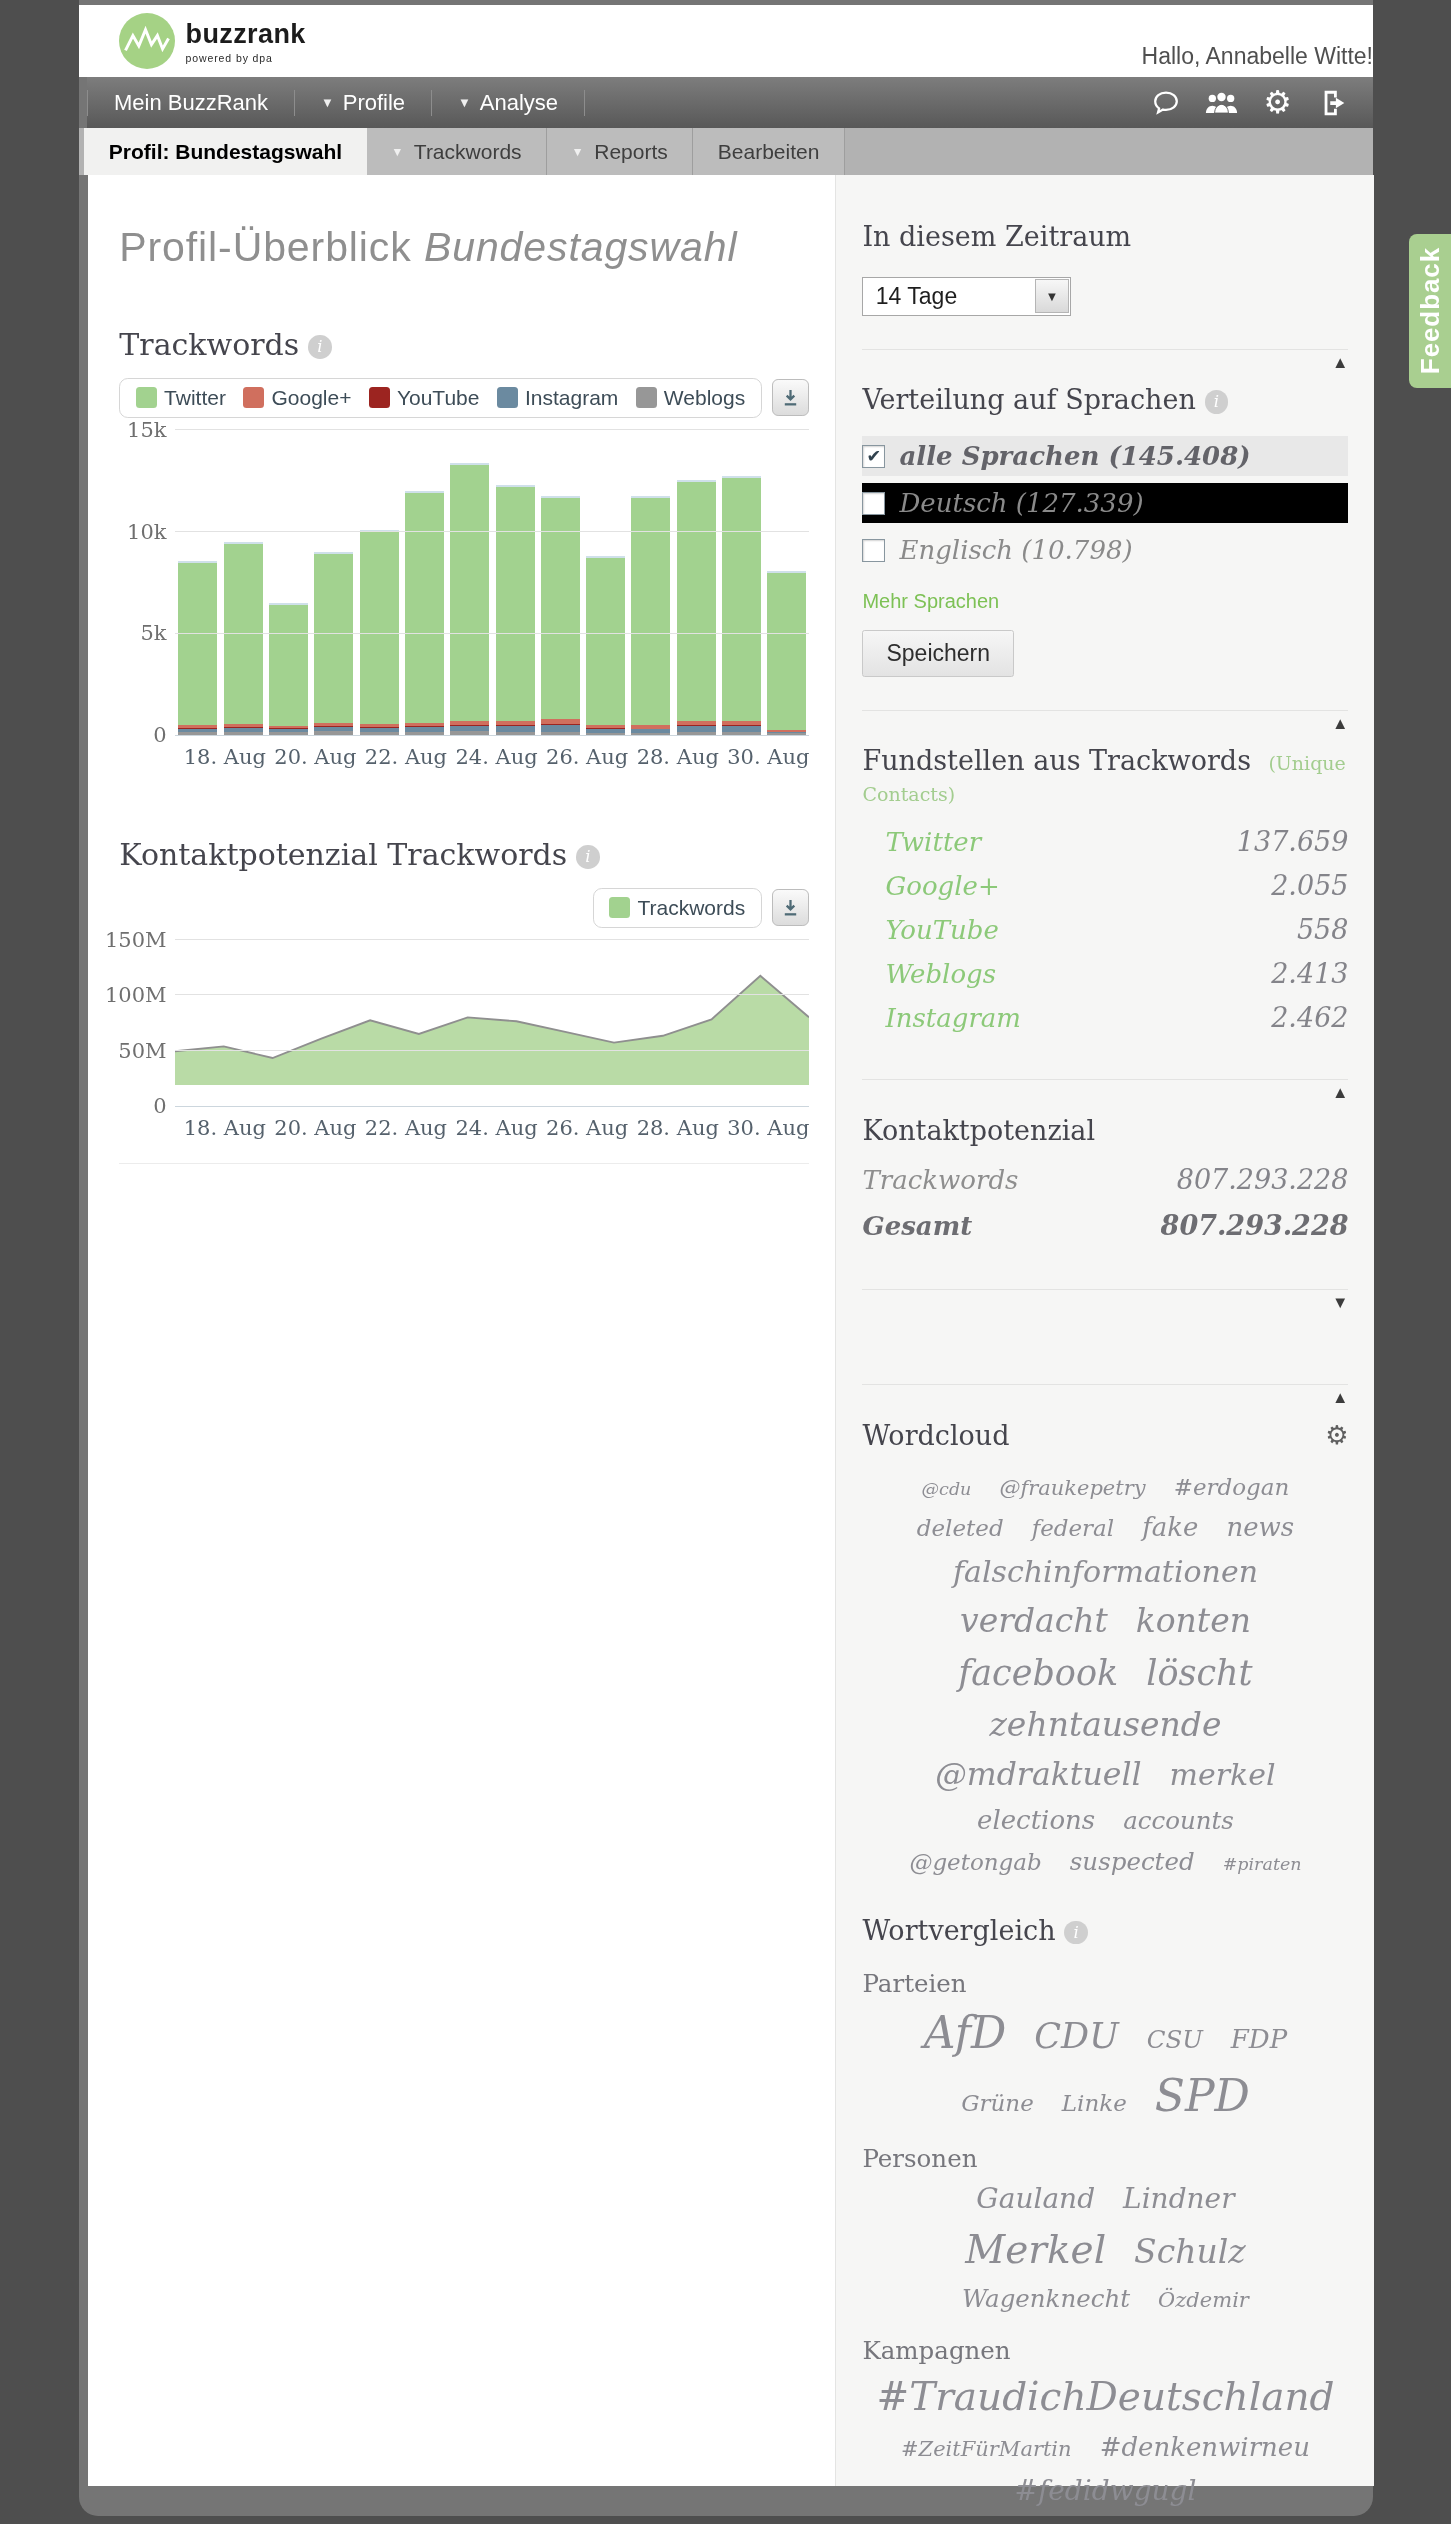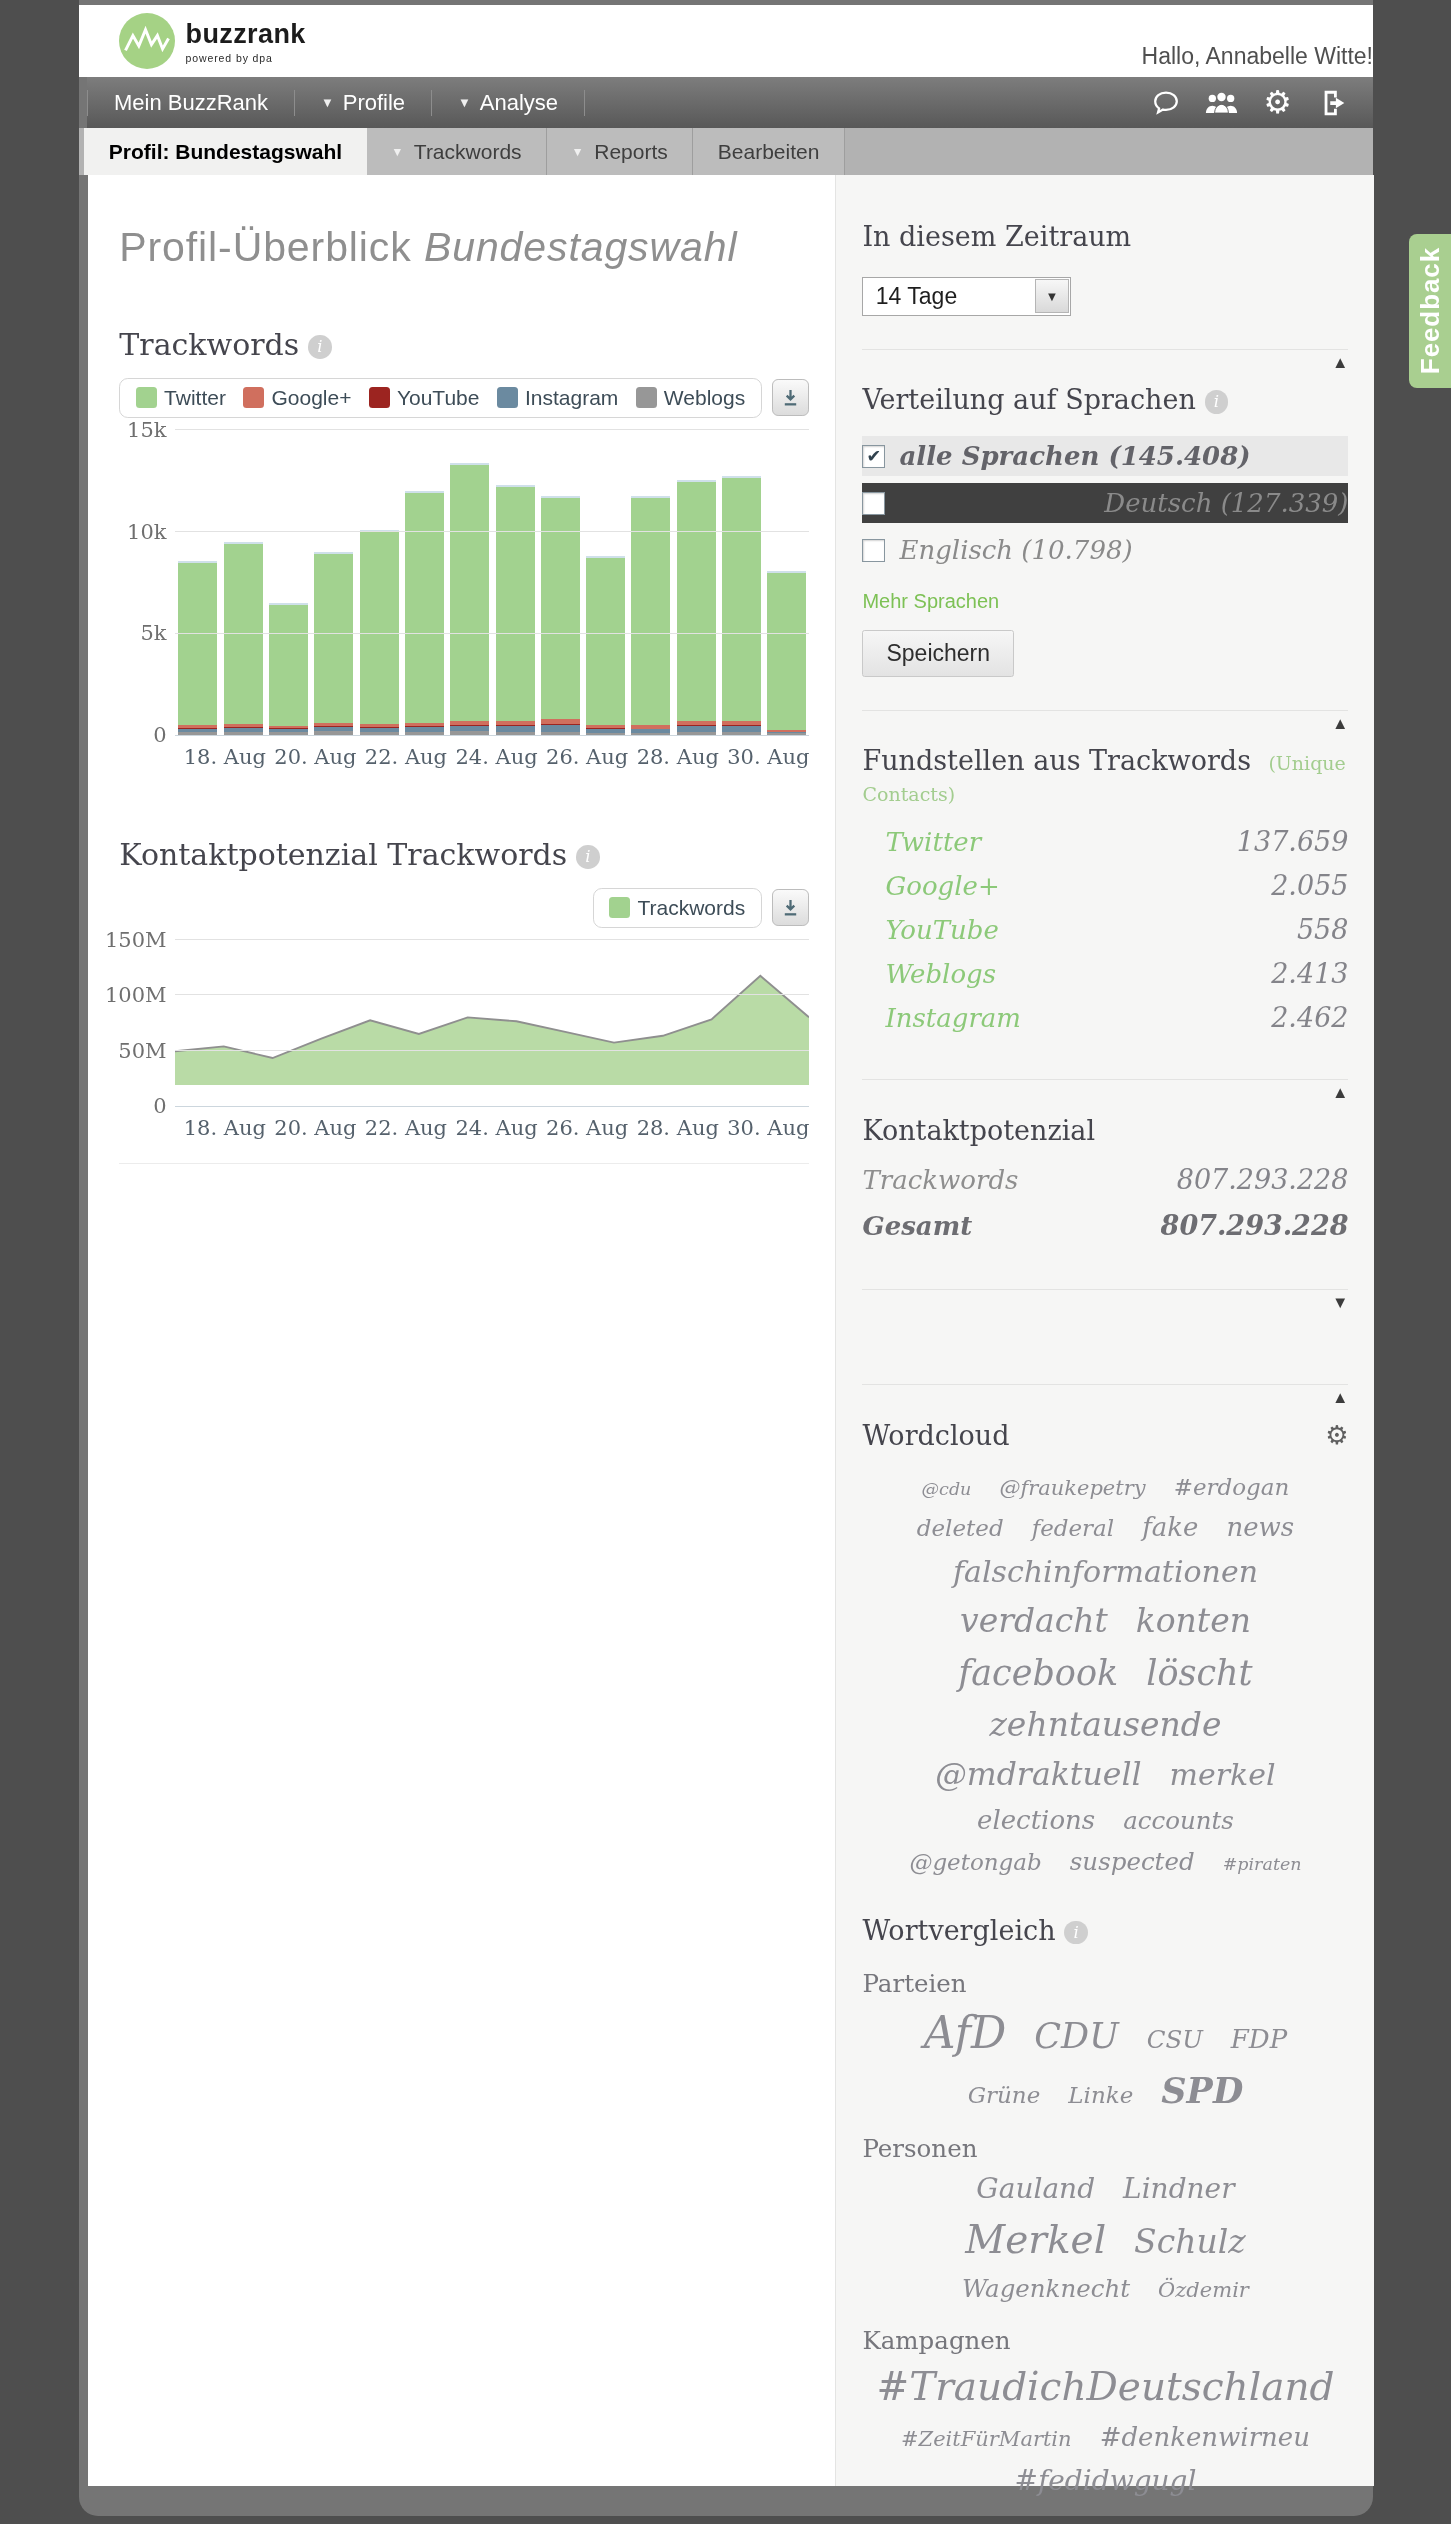--- a/index.html
+++ b/index.html
@@ -415,21 +415,21 @@
       <div class="divrow"><span class="collapse-arrow">▲</span></div>
       <div>
         <div class="serifh sb-sec-h">
           <span>Verteilung auf Sprachen</span><span class="info-icon">i</span>
         </div>
         <div class="lang-rows" id="langRows">
             <div class="lang-row checked" style="background: rgb(232, 232, 232);">
               <span class="cb">✔</span>
               <span class="lang-lbl">alle Sprachen (145.408)</span>
             </div>
-            <div class="lang-row" style="background: #404040; justify-content: space-between;">
+            <div class="lang-row" style="background: #000000;">
               <span class="cb"></span>
               <span class="lang-lbl">Deutsch (127.339)</span>
             </div>
             <div class="lang-row" style="background: transparent;">
               <span class="cb"></span>
               <span class="lang-lbl">Englisch (10.798)</span>
             </div>
           </div>
         <span class="green-link">Mehr Sprachen</span><br>
         <span class="btn">Speichern</span>
@@ -505,21 +505,21 @@
       </div>
 
       <div style="margin-top:39px;">
         <div class="serifh sb-sec-h">
           <span>Wortvergleich</span><span class="info-icon">i</span>
         </div>
         <div id="wortvergleich">
             <div class="wv-group-lbl">Parteien</div>
             <div class="cloud" style="margin-top: 8.8px;">
               <div class="cloud-row"><span class="cloud-word" style="font-size: 44px;">AfD</span><span class="cloud-word" style="font-size: 35px;">CDU</span><span class="cloud-word" style="font-size: 24.5px;">CSU</span><span class="cloud-word" style="font-size: 26px;">FDP</span></div>
-              <div class="cloud-row"><span class="cloud-word" style="font-size: 23px;">Grüne</span><span class="cloud-word" style="font-size: 23px;">Linke</span><span class="cloud-word" style="font-size: 35px; font-weight: bold;">SPD</span></div>
+              <div class="cloud-row"><span class="cloud-word" style="font-size: 23px;">Grüne</span><span class="cloud-word" style="font-size: 23px;">Linke</span><span class="cloud-word" style="font-size: 44px;">SPD</span></div>
             </div>
             <div class="wv-group-lbl">Personen</div>
             <div class="cloud" style="margin-top: 8.8px;">
               <div class="cloud-row"><span class="cloud-word" style="font-size: 28px;">Gauland</span><span class="cloud-word" style="font-size: 28px;">Lindner</span></div>
               <div class="cloud-row"><span class="cloud-word" style="font-size: 39px;">Merkel</span><span class="cloud-word" style="font-size: 33px;">Schulz</span></div>
               <div class="cloud-row"><span class="cloud-word" style="font-size: 24.5px;">Wagenknecht</span><span class="cloud-word" style="font-size: 21px;">Özdemir</span></div>
             </div>
             <div class="wv-group-lbl">Kampagnen</div>
             <div class="cloud" style="margin-top: 8.8px;">
               <div class="cloud-row"><span class="cloud-word" style="font-size: 39px;">#TraudichDeutschland</span></div>

